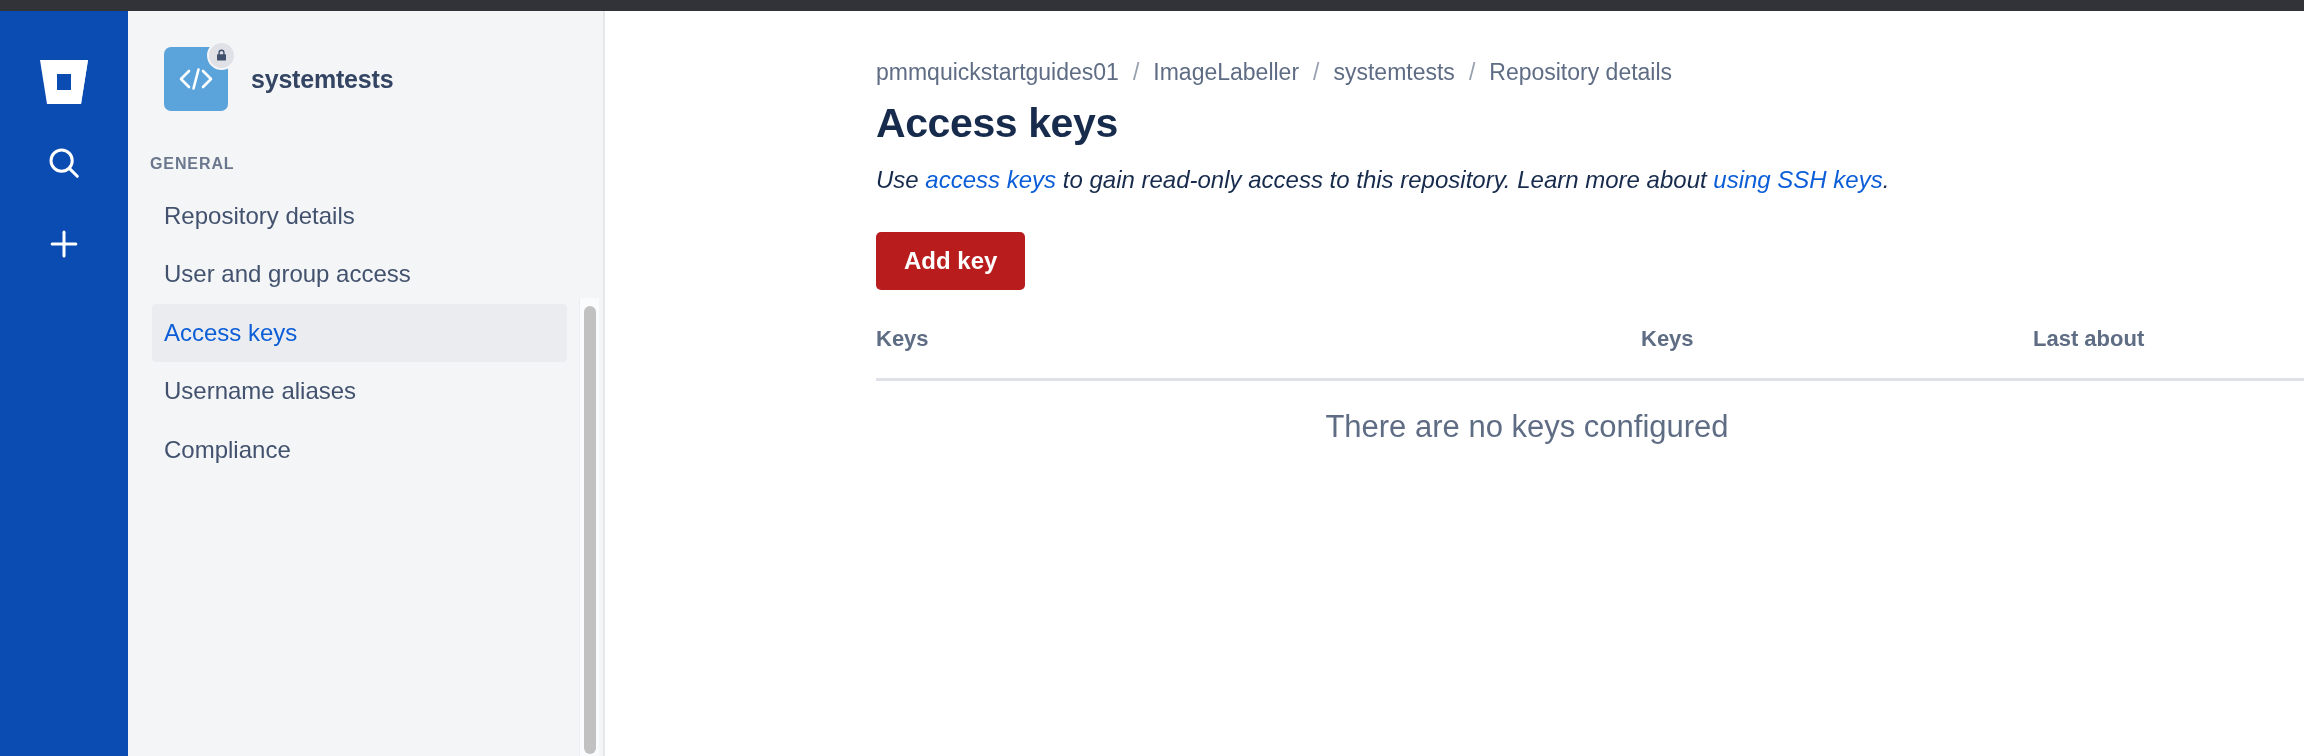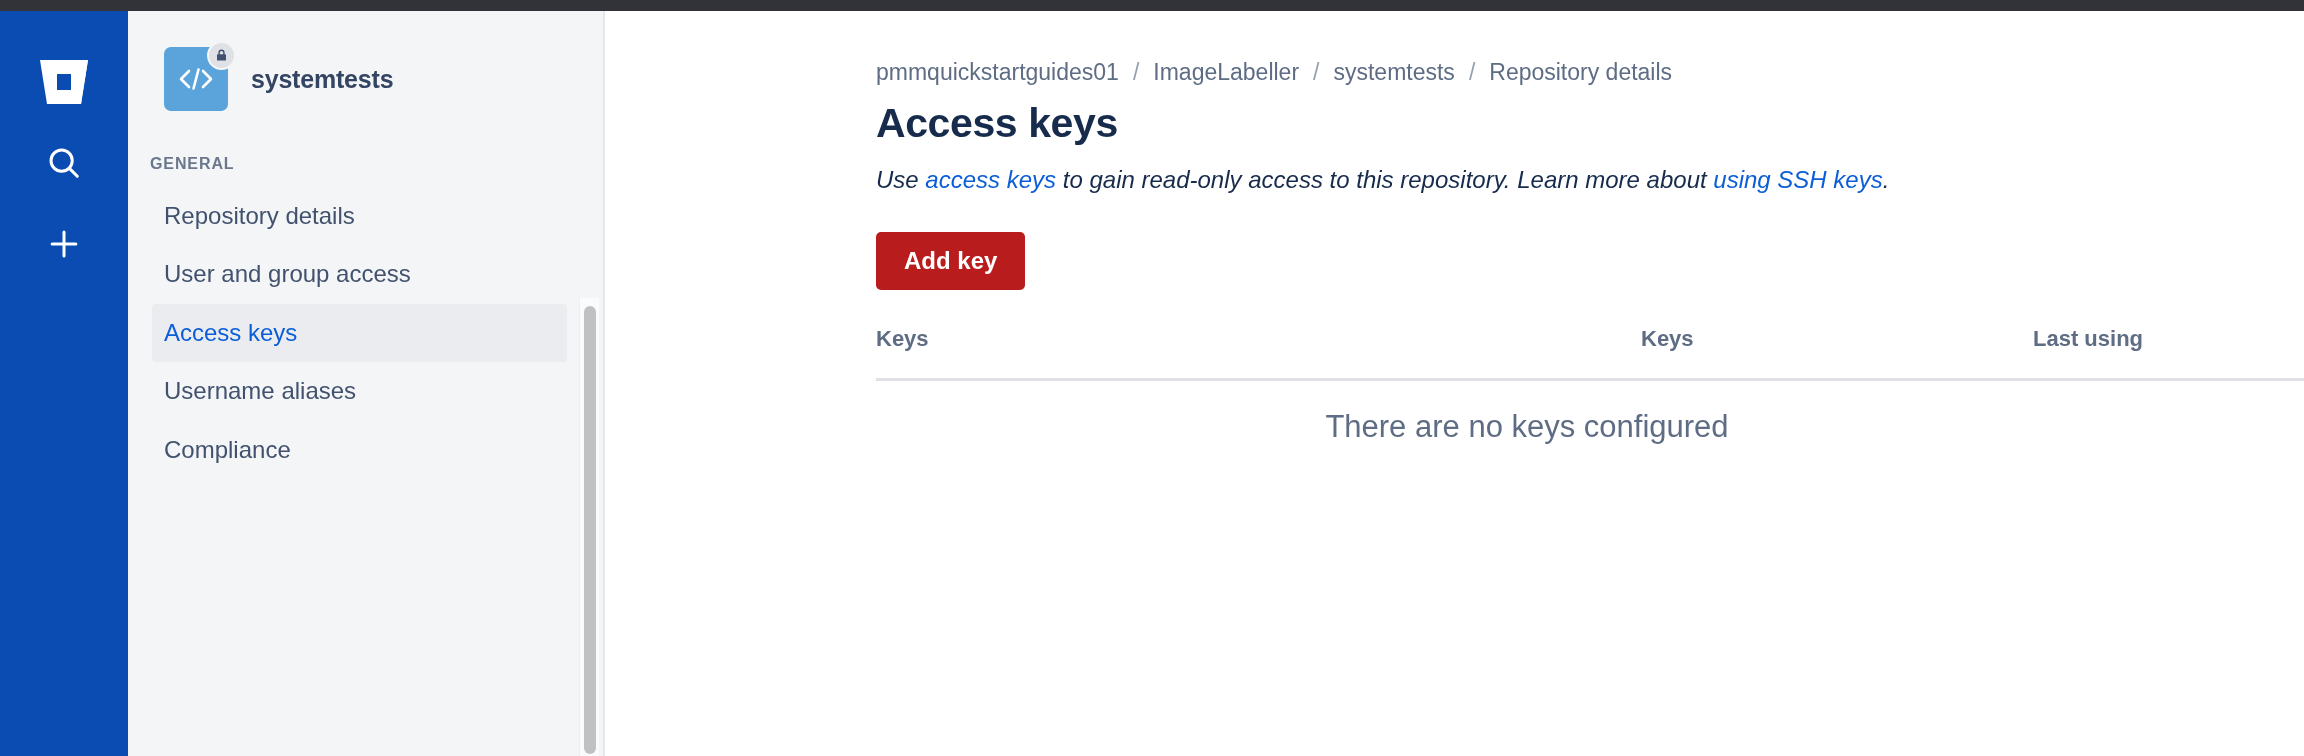--- a/index.html
+++ b/index.html
@@ -332,19 +332,19 @@
     <p class="intro">
       <span>Use </span><a>access keys</a><span> to gain read-only access to this repository. Learn more about </span><a>using SSH keys</a><span>.</span>
     </p>
 
     <button class="add-key-btn">Add key</button>
 
     <div class="keys-table">
       <div class="table-head">
         <div class="th keys">Keys</div>
         <div class="th added">Keys</div>
-        <div class="th lastused">Last using</div>
+        <div class="th lastused">Last about</div>
       </div>
       <div class="empty-state">There are no keys configured</div>
     </div>
 
   </div>
 </div>
 
 </body></html>

